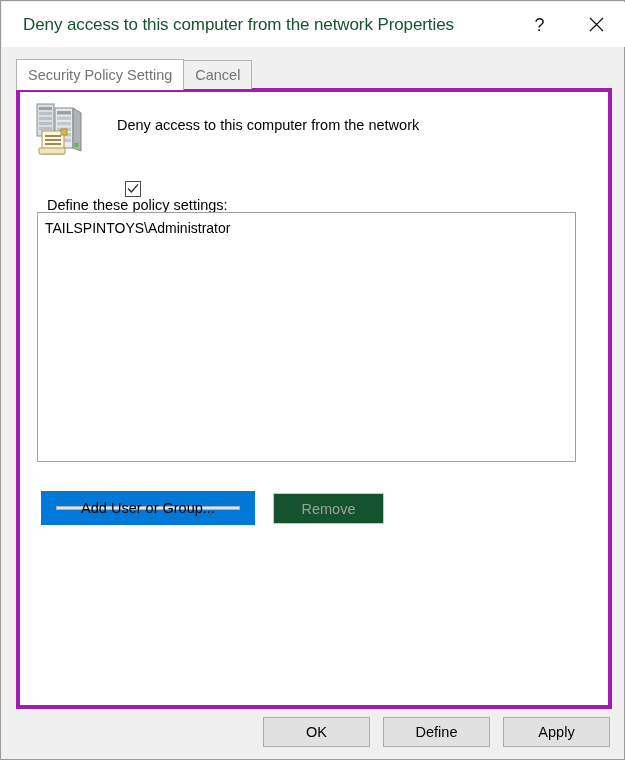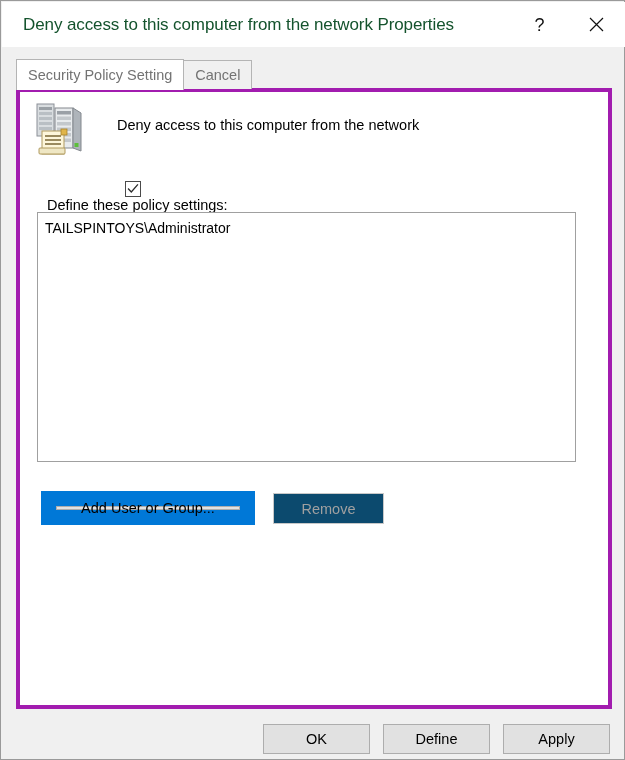--- a/index.html
+++ b/index.html
@@ -199,21 +199,21 @@
     color: #000000;
     display: flex;
     align-items: center;
     justify-content: center;
     padding: 0;
     cursor: default;
     white-space: nowrap;
   }
   .btn.disabled {
     color: #a0a0a0;
-    background: #0c4a6e;
+    background: #14532d;
     border-color: #c8c8c8;
   }
   .btn-focus-wrap {
     position: absolute;
     box-sizing: border-box;
     border: 2px solid #0078d7;
     padding: 13px;
     background: #0078d7;
   }
   .btn-focus-wrap .btn {
@@ -237,21 +237,21 @@
   
   .footer {
     position: absolute;
     left: 1px;
     bottom: 1px;
     width: 623px;
     height: 50px;
   }
   .footer .btn {
     position: absolute;
-    top: 16px;
+    top: 9px;
     width: 107px;
     height: 30px;
   }
   #ok-btn     { left: 261px; }
   #cancel-btn { left: 381px; }
   #apply-btn  { left: 501px; }
 </style>
 </head>
 <body>
 

